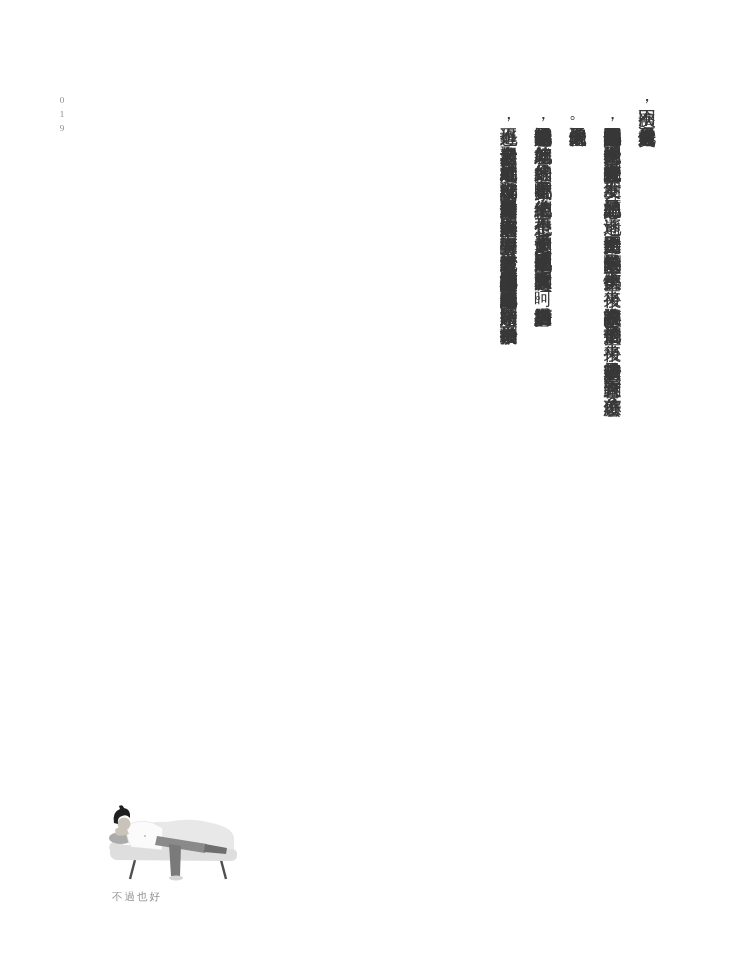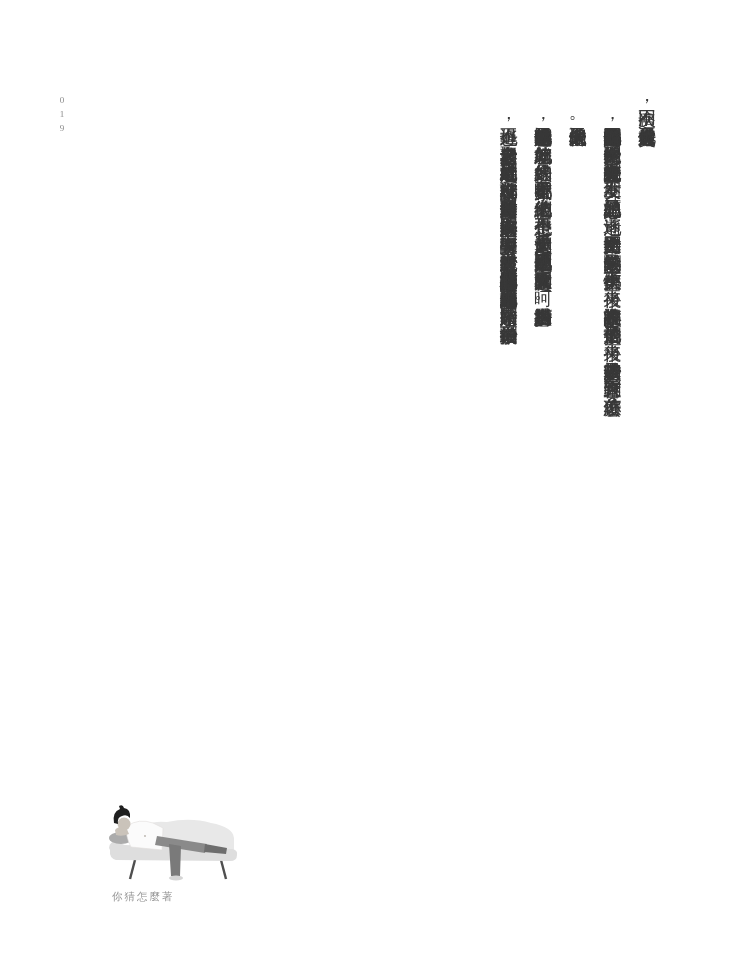--- a/index.html
+++ b/index.html
@@ -90,13 +90,13 @@
 
     <polygon points="52,36 102,44 100,53 50,45" fill="#8a8a8a"></polygon>
 
     <polygon points="100,44 122,48 121,54 99,52" fill="#6e6e6e"></polygon>
 
     <polygon points="64,44 76,46 75,76 66,76" fill="#7a7a7a"></polygon>
     <ellipse cx="71" cy="78" rx="7" ry="2.6" fill="#d5d5d5"></ellipse>
   </svg>
 </div>
 
-<div class="footer-title">你猜怎麼著</div>
+<div class="footer-title">不過也好</div>
 
 </body></html>

